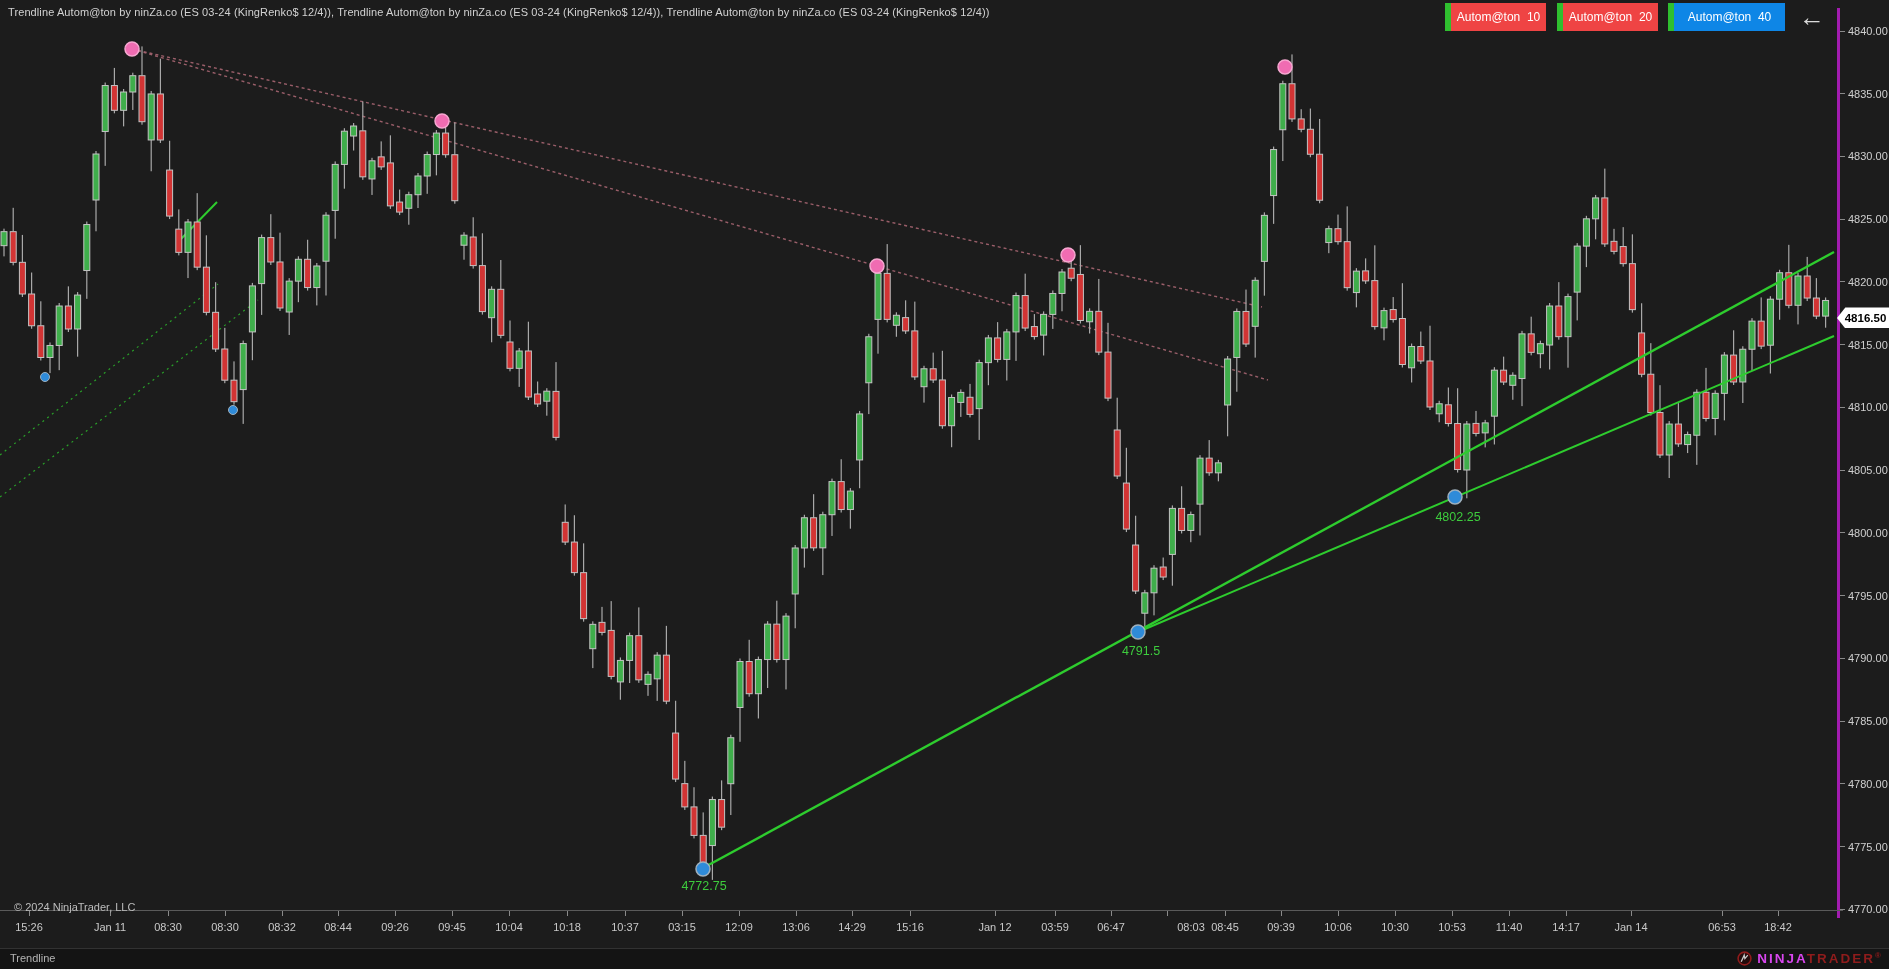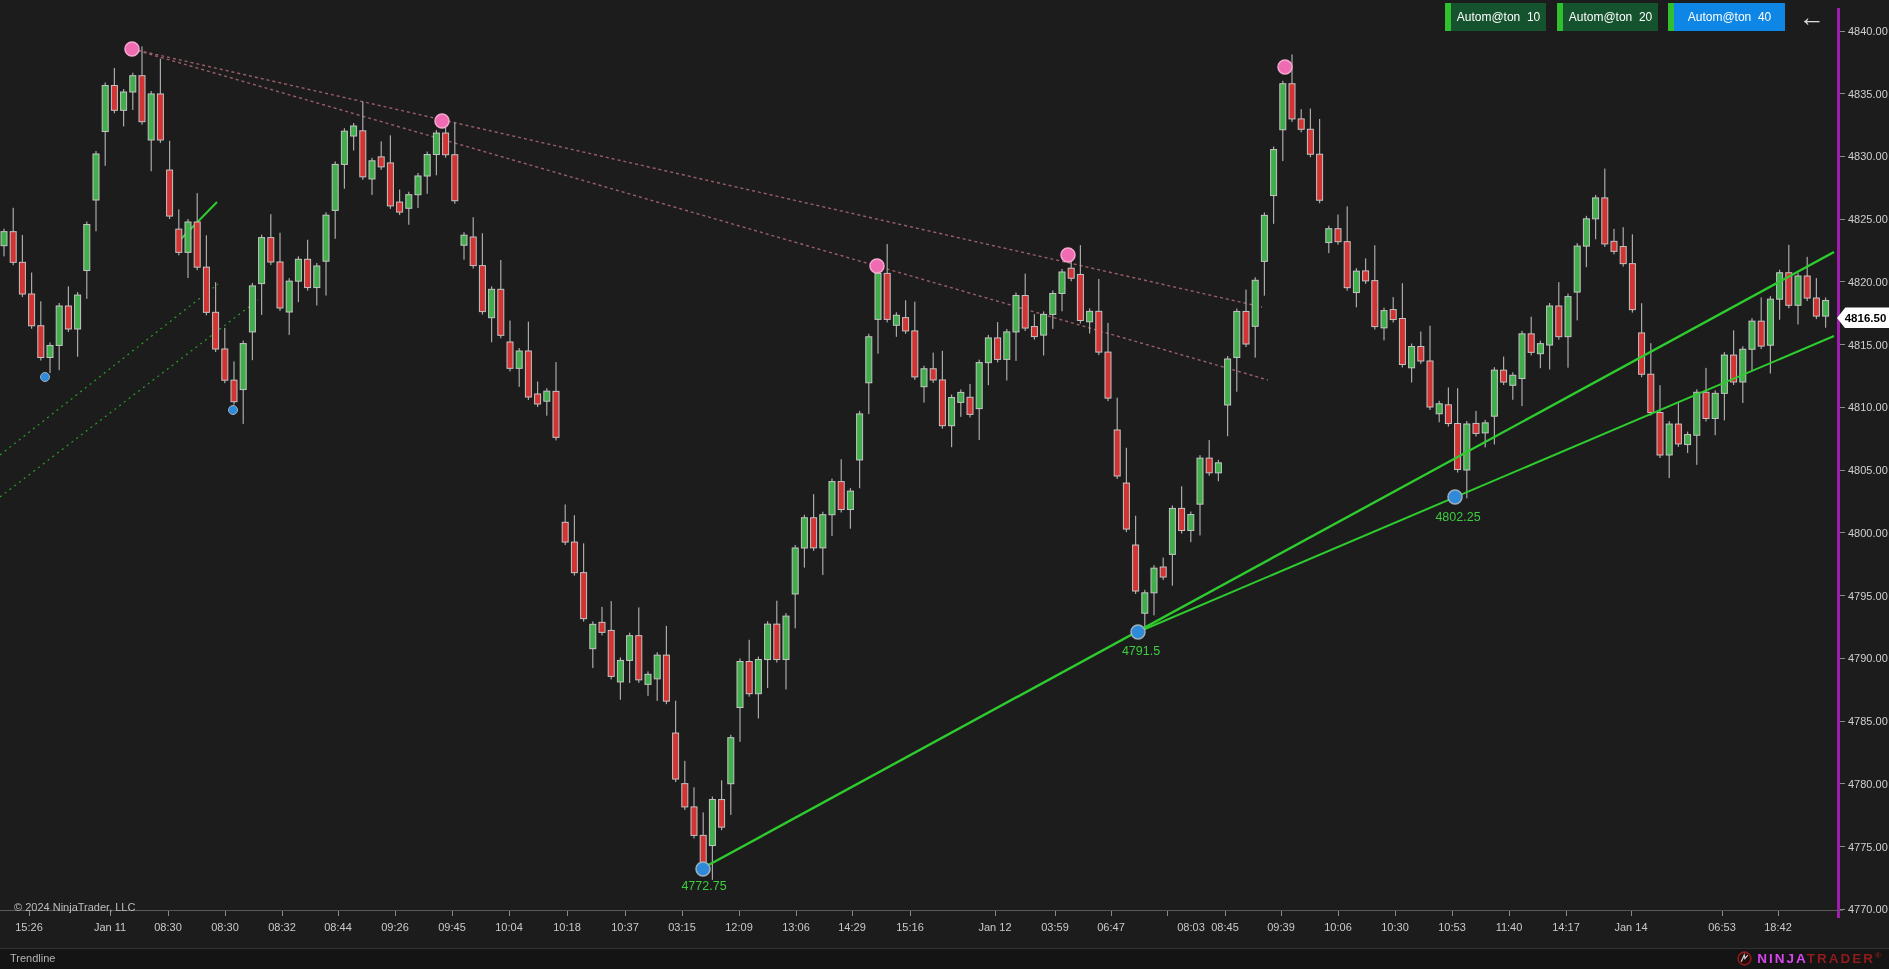--- a/index.html
+++ b/index.html
@@ -4,21 +4,21 @@
 <style>
   html,body{margin:0;padding:0;background:#1b1b1b;width:1889px;height:969px;overflow:hidden;
     font-family:"Liberation Sans",sans-serif;-webkit-font-smoothing:antialiased;}
   #app{position:relative;width:1889px;height:969px;background:#1c1c1c;}
   
   #chart-title{position:absolute;left:8px;top:6px;font-size:11px;color:#d2d2d2;letter-spacing:.1px;}
   
   .accent{position:absolute;top:3px;width:6px;height:28px;background:#2fbf2f;}
   .btn{position:absolute;top:3px;height:28px;display:flex;align-items:center;justify-content:center;
     font-size:12px;color:#ffffff;white-space:pre;cursor:pointer;}
-  .btn.gray{background:#14532d;}
+  .btn.gray{background:#ef4444;}
   .btn.blue{background:#0e86e6;}
   #acc1{left:1445px}#btn1{left:1451px;width:95px}
   #acc2{left:1557px}#btn2{left:1563px;width:95px}
   #acc3{left:1668px}#btn3{left:1674px;width:111px}
   
   #back-arrow{position:absolute;left:1796px;top:2px;width:32px;height:30px;color:#dadada;
     font-size:26px;line-height:30px;text-align:center;cursor:pointer;}
   
   #price-axis{position:absolute;left:1837px;top:8px;width:52px;height:910px;border-left:3px solid #a21caf;}
   .plabel{position:absolute;left:8px;font-size:11px;color:#cfcfcf;transform:translateY(-50%);}
@@ -661,20 +661,21 @@
       <circle cx="703" cy="869" r="7" fill="#2f8bd9" stroke="#9fb0bd" stroke-width="1.5"></circle>
       <circle cx="1138" cy="632" r="7" fill="#2f8bd9" stroke="#9fb0bd" stroke-width="1.5"></circle>
       <circle cx="1455" cy="497" r="7" fill="#2f8bd9" stroke="#9fb0bd" stroke-width="1.5"></circle>
       <circle cx="45" cy="377" r="4.5" fill="#2f8bd9" stroke="#9fb0bd" stroke-width="1"></circle>
       <circle cx="233" cy="410" r="4.5" fill="#2f8bd9" stroke="#9fb0bd" stroke-width="1"></circle>
       <text x="704" y="890" fill="#3dcc3d" font-size="12.5px" text-anchor="middle" font-family="&quot;Liberation Sans&quot;,sans-serif">4772.75</text>
       <text x="1141" y="655" fill="#3dcc3d" font-size="12.5px" text-anchor="middle" font-family="&quot;Liberation Sans&quot;,sans-serif">4791.5</text>
       <text x="1458" y="521" fill="#3dcc3d" font-size="12.5px" text-anchor="middle" font-family="&quot;Liberation Sans&quot;,sans-serif">4802.25</text>
     </svg>
 
+  <div id="chart-title">Trendline Autom@ton by ninZa.co (ES 03-24 (KingRenko$ 12/4)), Trendline Autom@ton by ninZa.co (ES 03-24 (KingRenko$ 12/4)), Trendline Autom@ton by ninZa.co (ES 03-24 (KingRenko$ 12/4))</div>
 
   <div class="accent" id="acc1"></div>
   <div class="btn gray" id="btn1">Autom@ton  10</div>
   <div class="accent" id="acc2"></div>
   <div class="btn gray" id="btn2">Autom@ton  20</div>
   <div class="accent" id="acc3"></div>
   <div class="btn blue" id="btn3">Autom@ton  40</div>
 
   <div id="back-arrow">←</div>
 

